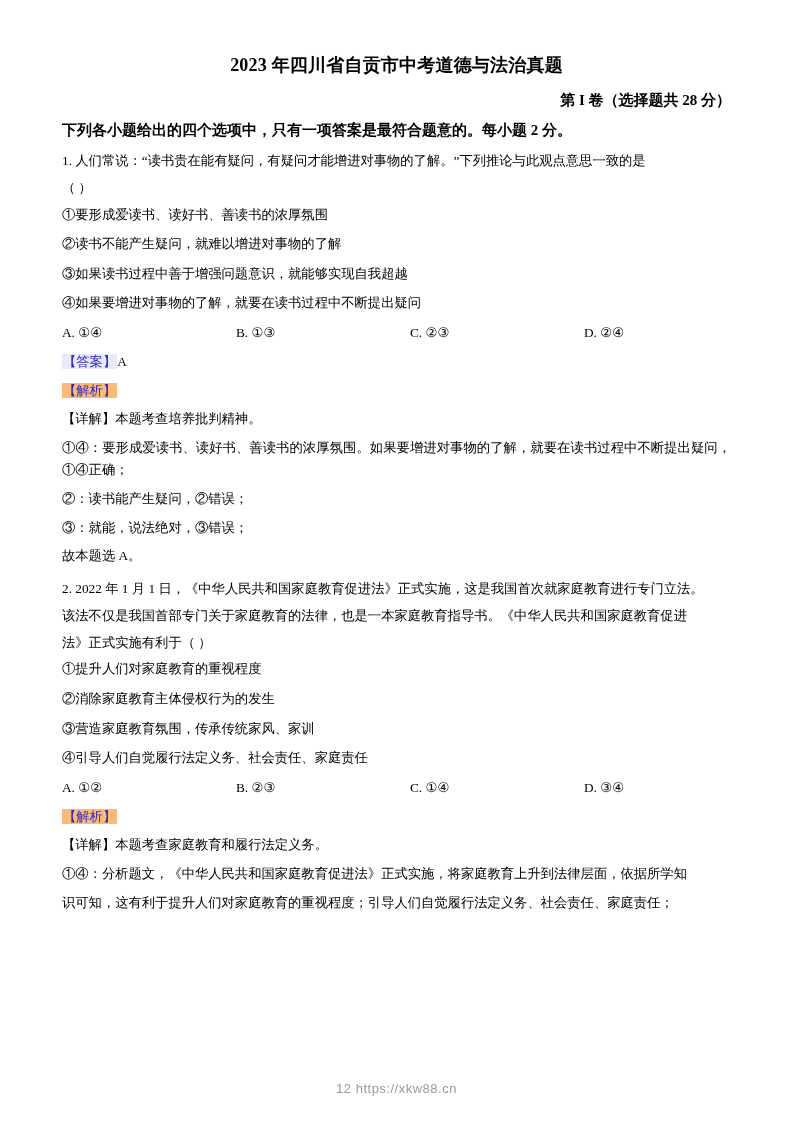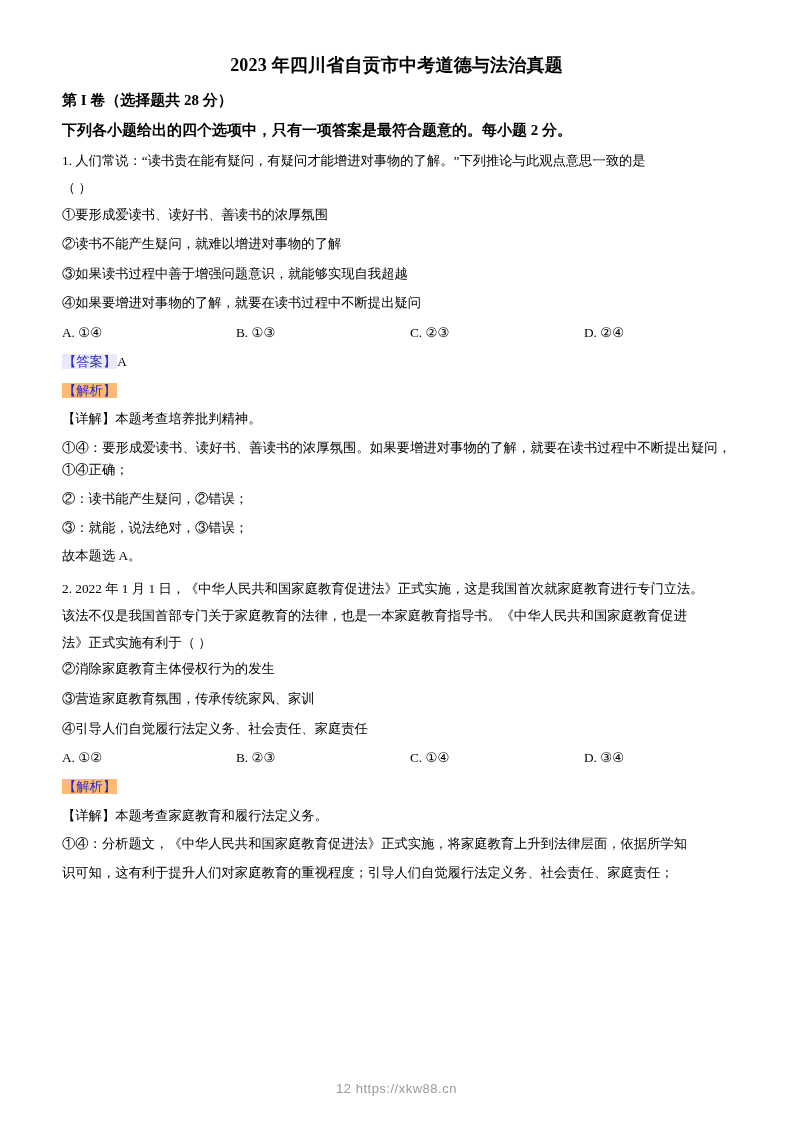--- a/index.html
+++ b/index.html
@@ -24,21 +24,21 @@
   }
   .doc-title {
     text-align: center;
     font-size: 18px;
     font-weight: bold;
     letter-spacing: 0.2px;
     margin: 0 0 10px 0;
     line-height: 1.5;
   }
   .section-title {
-    text-align: left;
+    text-align: right;
     font-size: 15px;
     font-weight: bold;
     margin: 0 0 7px 0;
     line-height: 1.5;
   }
   .instruction {
     font-size: 15px;
     font-weight: bold;
     margin: 0 0 9px 0;
     line-height: 1.5;
@@ -142,20 +142,21 @@
     <div class="sub-para">①④：要形成爱读书、读好书、善读书的浓厚氛围。如果要增进对事物的了解，就要在读书过程中不断提出疑问，①④正确；</div>
     <div class="sub-para">②：读书能产生疑问，②错误；</div>
     <div class="sub-para">③：就能，说法绝对，③错误；</div>
     <div class="sub-para">故本题选 A。</div>
   </div>
 
   <div class="q-block">
     <div class="q-stem">2. 2022 年 1 月 1 日，《中华人民共和国家庭教育促进法》正式实施，这是我国首次就家庭教育进行专门立法。</div>
     <div class="q-stem">该法不仅是我国首部专门关于家庭教育的法律，也是一本家庭教育指导书。《中华人民共和国家庭教育促进</div>
     <div class="q-stem">法》正式实施有利于（      ）</div>
+    <div class="para">①提升人们对家庭教育的重视程度</div>
     <div class="para">②消除家庭教育主体侵权行为的发生</div>
     <div class="para">③营造家庭教育氛围，传承传统家风、家训</div>
     <div class="para">④引导人们自觉履行法定义务、社会责任、家庭责任</div>
     <div class="options-row">
       <div class="opt">A. ①②</div>
       <div class="opt">B. ②③</div>
       <div class="opt">C. ①④</div>
       <div class="opt">D. ③④</div>
     </div>
     <div class="tagline">

